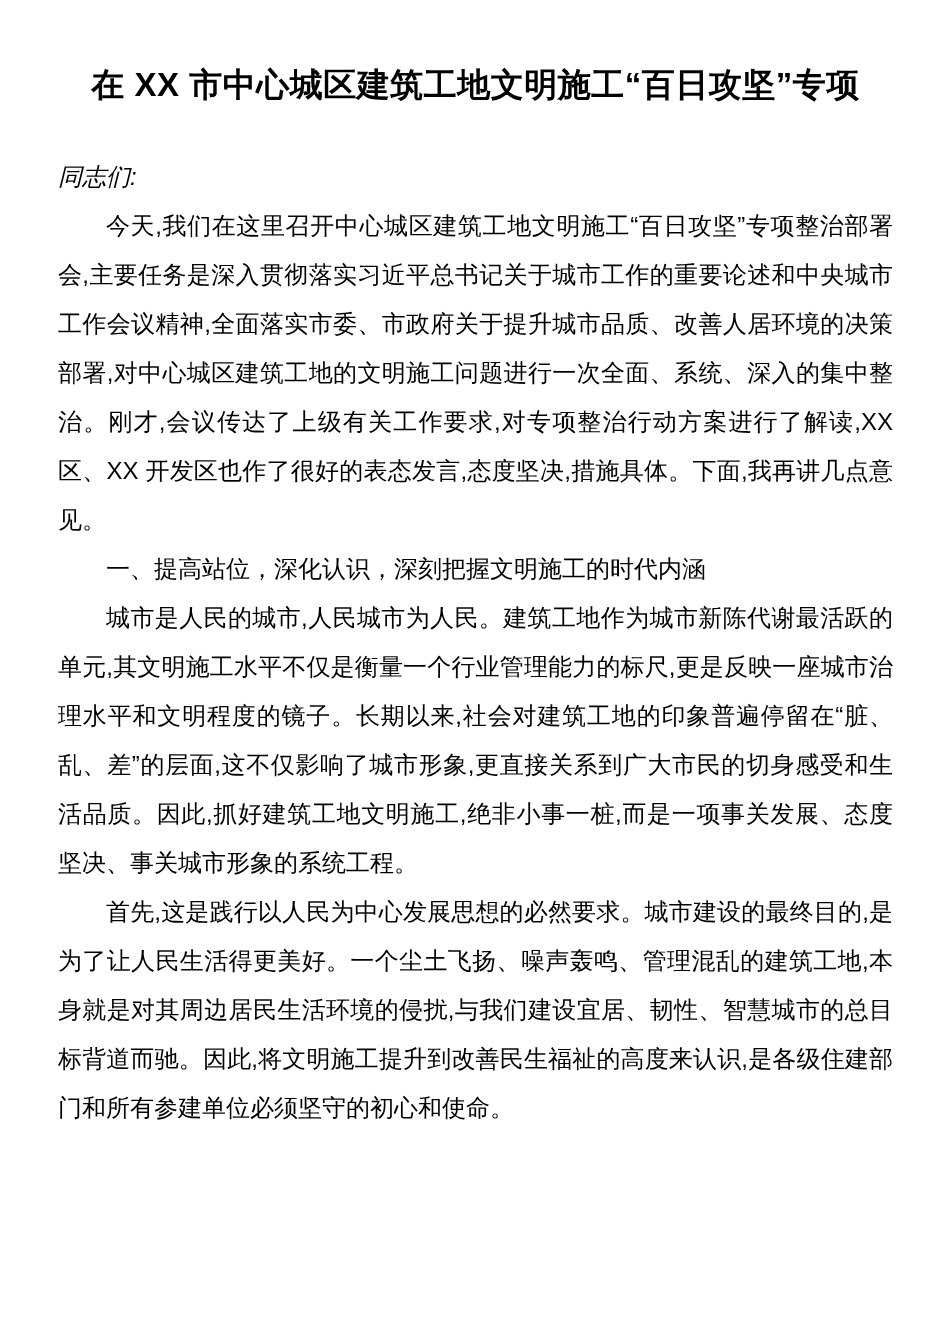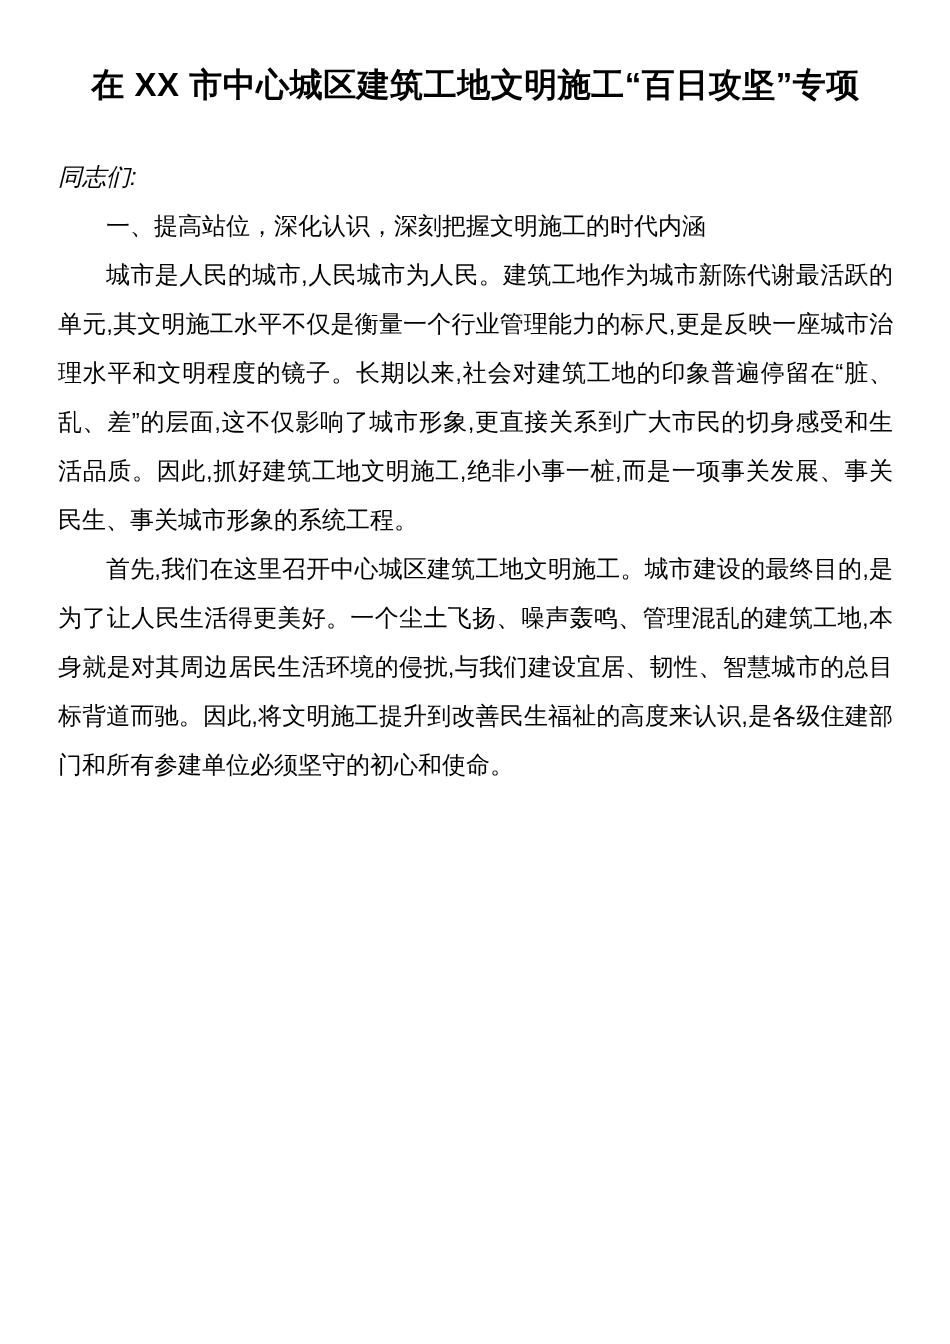--- a/index.html
+++ b/index.html
@@ -53,20 +53,21 @@
 <body>
 
 <div class="page">
 
   <h1 class="doc-title">
     <span class="title-line">在 XX 市中心城区建筑工地文明施工“百日攻坚”专项</span>
   </h1>
 
   <p class="salutation">同志们:</p>
 
+  <p class="para">今天,我们在这里召开中心城区建筑工地文明施工“百日攻坚”专项整治部署会,主要任务是深入贯彻落实习近平总书记关于城市工作的重要论述和中央城市工作会议精神,全面落实市委、市政府关于提升城市品质、改善人居环境的决策部署,对中心城区建筑工地的文明施工问题进行一次全面、系统、深入的集中整治。刚才,会议传达了上级有关工作要求,对专项整治行动方案进行了解读,XX 区、XX 开发区也作了很好的表态发言,态度坚决,措施具体。下面,我再讲几点意见。</p>
 
   <p class="para">一、提高站位，深化认识，深刻把握文明施工的时代内涵</p>
 
-  <p class="para">城市是人民的城市,人民城市为人民。建筑工地作为城市新陈代谢最活跃的单元,其文明施工水平不仅是衡量一个行业管理能力的标尺,更是反映一座城市治理水平和文明程度的镜子。长期以来,社会对建筑工地的印象普遍停留在“脏、乱、差”的层面,这不仅影响了城市形象,更直接关系到广大市民的切身感受和生活品质。因此,抓好建筑工地文明施工,绝非小事一桩,而是一项事关发展、事关民生、事关城市形象的系统工程。</p>
+  <p class="para">城市是人民的城市,人民城市为人民。建筑工地作为城市新陈代谢最活跃的单元,其文明施工水平不仅是衡量一个行业管理能力的标尺,更是反映一座城市治理水平和文明程度的镜子。长期以来,社会对建筑工地的印象普遍停留在“脏、乱、差”的层面,这不仅影响了城市形象,更直接关系到广大市民的切身感受和生活品质。因此,抓好建筑工地文明施工,绝非小事一桩,而是一项事关发展、态度坚决、事关城市形象的系统工程。</p>
 
-  <p class="para">首先,我们在这里召开中心城区建筑工地文明施工。城市建设的最终目的,是为了让人民生活得更美好。一个尘土飞扬、噪声轰鸣、管理混乱的建筑工地,本身就是对其周边居民生活环境的侵扰,与我们建设宜居、韧性、智慧城市的总目标背道而驰。因此,将文明施工提升到改善民生福祉的高度来认识,是各级住建部门和所有参建单位必须坚守的初心和使命。</p>
+  <p class="para">首先,这是践行以人民为中心发展思想的必然要求。城市建设的最终目的,是为了让人民生活得更美好。一个尘土飞扬、噪声轰鸣、管理混乱的建筑工地,本身就是对其周边居民生活环境的侵扰,与我们建设宜居、韧性、智慧城市的总目标背道而驰。因此,将文明施工提升到改善民生福祉的高度来认识,是各级住建部门和所有参建单位必须坚守的初心和使命。</p>
 
 </div>
 
 </body></html>

